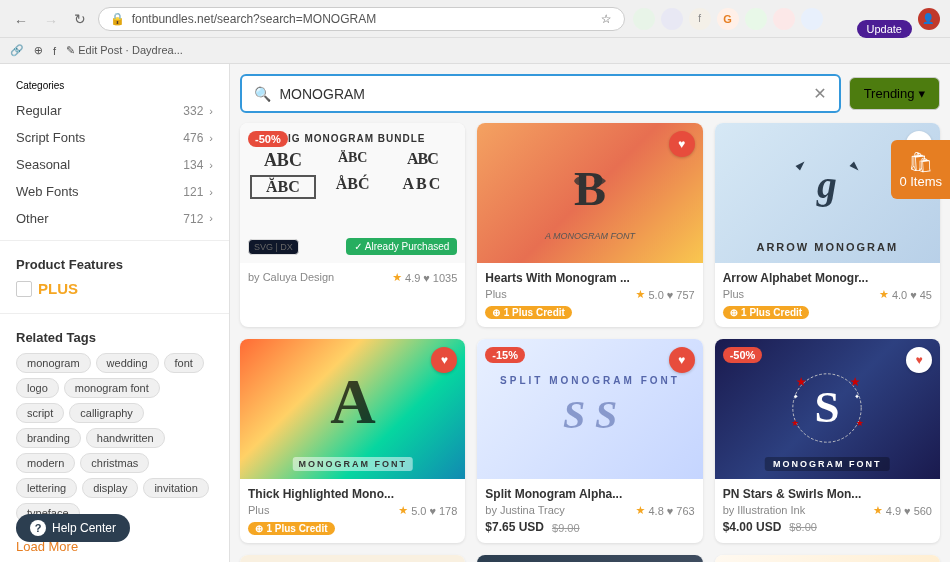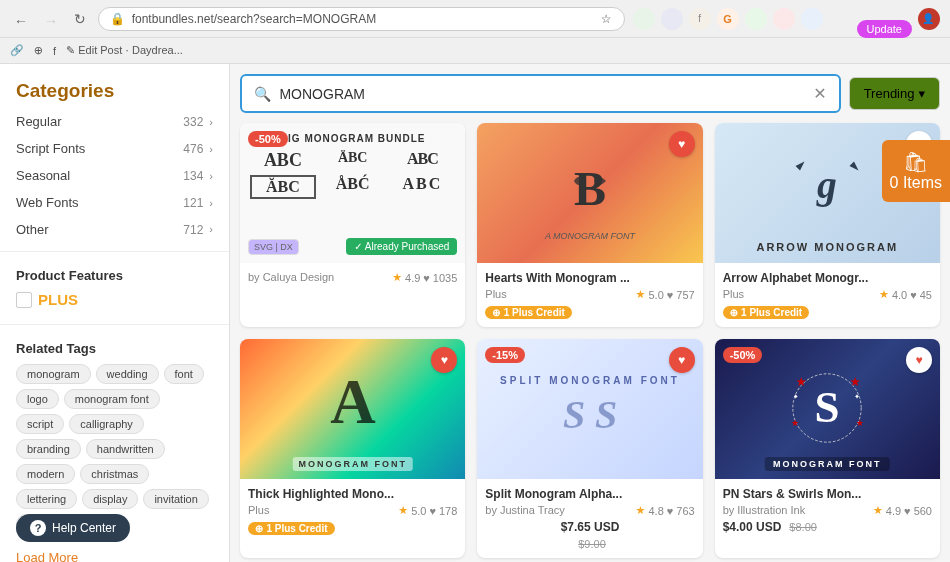--- a/index.html
+++ b/index.html
@@ -24,21 +24,21 @@
       border-radius: 20px;
       padding: 4px 12px;
       font-size: 12px;
       display: flex;
       align-items: center;
       gap: 6px;
     }
     .url-bar span { color: #555; font-size: 12px; }
     .browser-actions { display: flex; gap: 6px; align-items: center; }
     .ext-icon { width: 20px; height: 20px; background: #ddd; border-radius: 3px; display: inline-block; }
-    .update-btn { background: #d946ef; color: white; border: none; border-radius: 12px; padding: 3px 10px; font-size: 11px; cursor: pointer; margin-top: 20px; }
+    .update-btn { background: #4c1d95; color: white; border: none; border-radius: 12px; padding: 3px 10px; font-size: 11px; cursor: pointer; margin-top: 20px; }
 
     
     .bookmarks-bar {
       background: #f0f0f0;
       padding: 3px 10px;
       display: flex;
       align-items: center;
       gap: 10px;
       border-bottom: 1px solid #ddd;
       height: 26px;
@@ -54,23 +54,23 @@
     
     .sidebar {
       width: 230px;
       background: white;
       border-right: 1px solid #e0e0e0;
       overflow-y: auto;
       flex-shrink: 0;
       padding: 10px 0;
     }
     .sidebar-section-title {
-      font-size: 19px;
-      font-weight: 700;
-      color: #a16207;
+      font-size: 10px;
+      font-weight: 400;
+      color: #000000;
       padding: 6px 16px;
     }
     .sidebar-item {
       display: flex;
       align-items: center;
       justify-content: space-between;
       padding: 6px 16px;
       cursor: pointer;
       color: #444;
       font-size: 13px;
@@ -225,21 +225,21 @@
       background: #e67e22;
       color: white;
       padding: 10px 8px;
       border-radius: 6px 0 0 6px;
       text-align: center;
       font-size: 11px;
       cursor: pointer;
       z-index: 100;
     }
     .cart-icon { font-size: 20px; }
-    .cart-count { font-size: 16px; }
+    .cart-count { font-size: 13px; }
 
     
     .card-bg-1 { background: #f9f9f9; color: #333; }
 
     .monogram-bundle-text {
       text-align: center;
       padding: 10px;
     }
     .monogram-bundle-title {
       font-size: 10px;
@@ -250,21 +250,21 @@
     }
     .monogram-letters {
       display: grid;
       grid-template-columns: repeat(3, 1fr);
       gap: 4px;
     }
     .svg-badge {
       position: absolute;
       bottom: 8px;
       left: 8px;
-      background: #c4b5fd;
+      background: #0f172a;
       border: 1px solid #ddd;
       border-radius: 4px;
       padding: 2px 5px;
       font-size: 9px;
       color: #666;
     }
     .already-purchased-btn {
       position: absolute;
       bottom: 8px;
       right: 8px;
@@ -565,21 +565,21 @@
         </div>
         <div class="product-info">
           <div class="product-title">Split Monogram Alpha...</div>
           <div class="product-meta">
             <span class="product-author">by Justina Tracy</span>
             <span class="product-rating">
               <span class="star">★</span>4.8
               <span>♥</span>763
             </span>
           </div>
-          <div style="display:flex;align-items:center;gap:4px;margin-top:3px;flex-direction:column;">
+          <div style="display:flex;align-items:flex-end;gap:4px;margin-top:3px;">
             <span class="product-price">$7.65 USD</span>
             <span class="product-price-old">$9.00</span>
           </div>
         </div>
       </div>
 
       <div class="product-card">
         <div class="product-image" style="background:linear-gradient(135deg,#1a1a4e,#2d4080,#1a1a4e);display:flex;align-items:center;justify-content:center;position:relative;">
           <div style="text-align:center;position:relative;">
             <svg width="90" height="90" viewBox="0 0 100 100">

